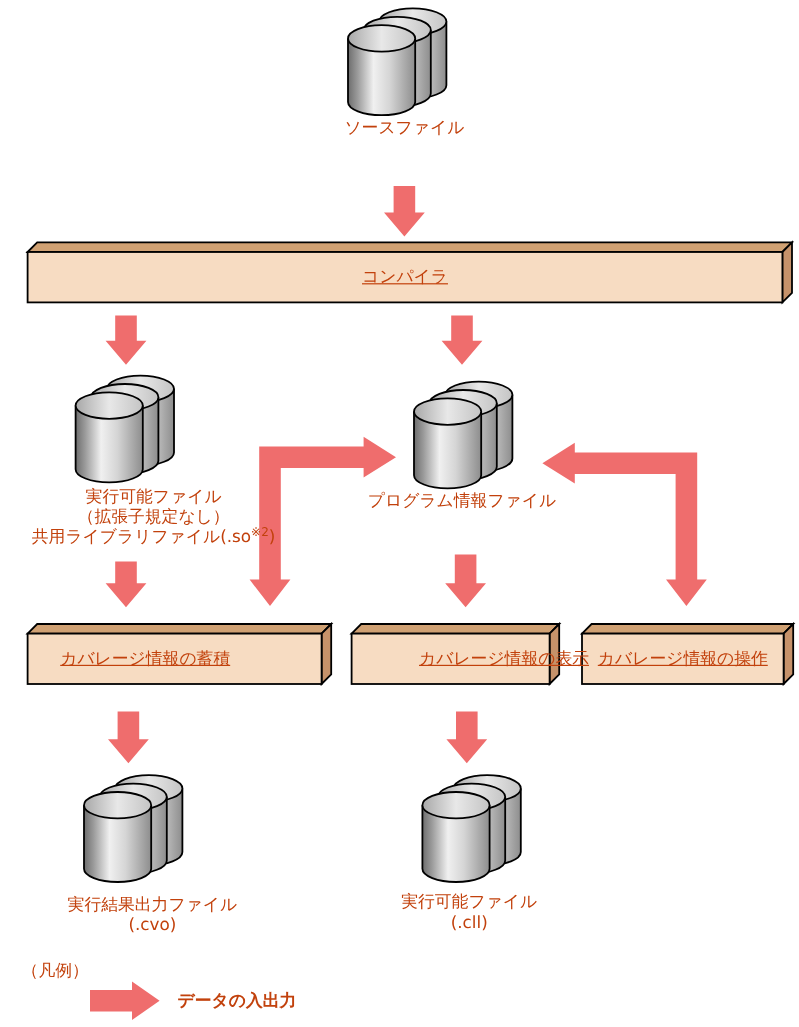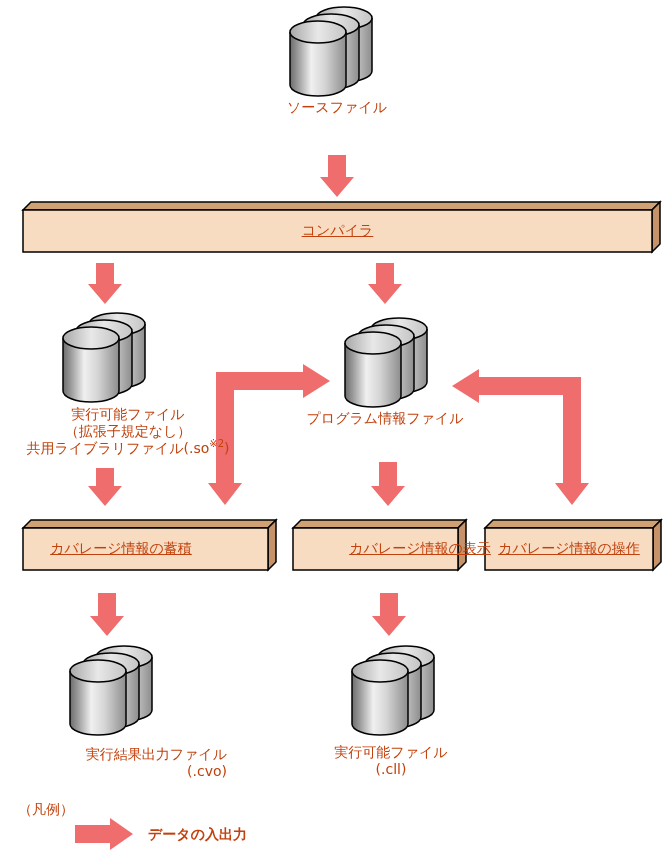--- a/index.html
+++ b/index.html
@@ -114,21 +114,21 @@
   </div>
 
   <div class="txt" style="left:285px;top:410px;width:200px;">
     <div>プログラム情報ファイル</div>
   </div>
 
   <div class="boxlabel" style="left:23px;top:528px;width:196px;height:42px;">カバレージ情報の蓄積</div>
   <div class="boxlabel" style="left:293px;top:528px;width:166px;height:42px;margin-left:44px;">カバレージ情報の表示</div>
   <div class="boxlabel" style="left:485px;top:528px;width:168px;height:42px;">カバレージ情報の操作</div>
 
-  <div class="txt" style="left:27px;top:746px;width:200px;text-align:right;">
+  <div class="txt" style="left:27px;top:746px;width:200px;">
     <div>実行結果出力ファイル</div>
     <div>(.cvo)</div>
   </div>
 
   <div class="txt" style="left:291px;top:744px;width:200px;">
     <div>実行可能ファイル</div>
     <div>(.cll)</div>
   </div>
 
   <div class="txt" style="left:18px;top:801px;">（凡例）</div>

